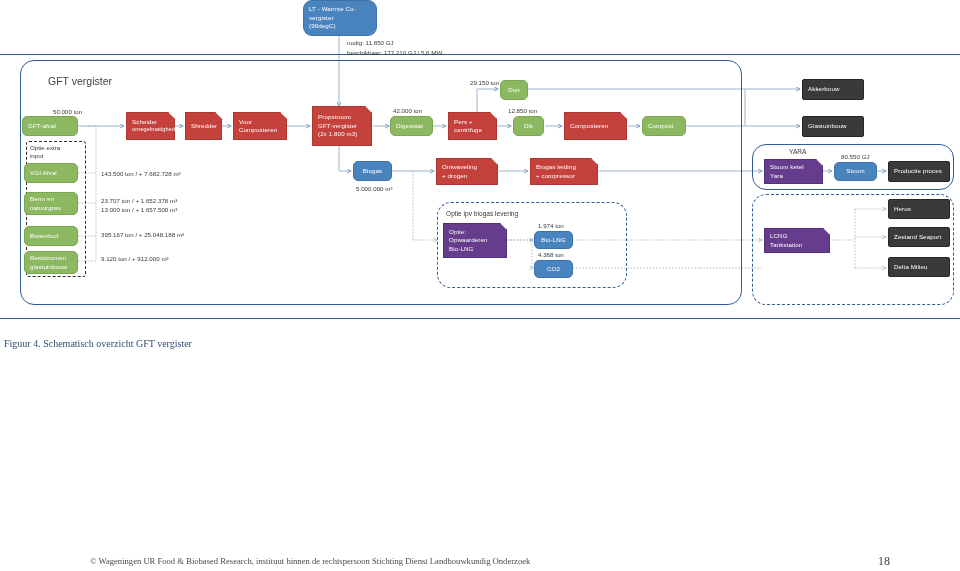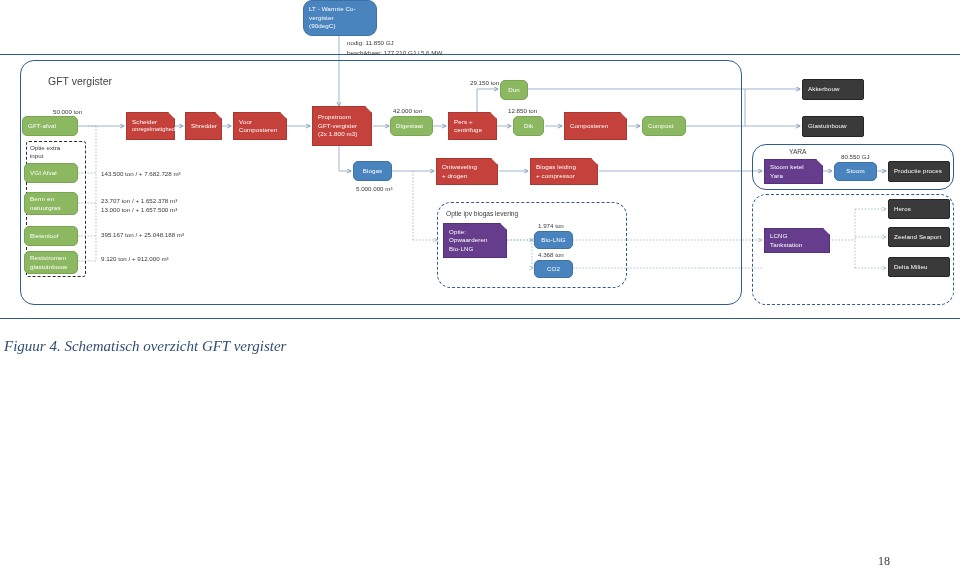--- a/index.html
+++ b/index.html
@@ -13,21 +13,21 @@
   .blue{background:#4a84bf;border:1px solid #3d72a8;border-radius:5px;}
   .bluernd{background:#4a84bf;border:1px solid #3d72a8;border-radius:9px;}
   .red{background:#c4413c;border:1px solid #ab3733;
        clip-path:polygon(0 0, calc(100% - 7px) 0, 100% 7px, 100% 100%, 0 100%);}
   .purple{background:#653d8c;border:1px solid #54327a;
        clip-path:polygon(0 0, calc(100% - 7px) 0, 100% 7px, 100% 100%, 0 100%);}
   .dark{background:#3a3a3a;border:1px solid #262626;border-radius:2px;}
   .lbl{position:absolute;font-size:6.2px;color:#3a3a3a;white-space:nowrap;line-height:1.45;}
   .lbl.big{font-size:10.5px;color:#3f3f3f;}
   .lbl.hdr{font-size:6.6px;color:#3a3a3a;}
-  .cap{position:absolute;font-family:"Liberation Serif",serif;font-size:15px;color:#2f4f73;font-style:italic;}
+  .cap{position:absolute;font-family:"Liberation Serif",serif;font-size:10px;color:#2f4f73;}
   .foot{position:absolute;font-family:"Liberation Serif",serif;font-size:8.6px;color:#4a4a4a;}
   .pg{position:absolute;font-family:"Liberation Serif",serif;font-size:12px;color:#3a3a3a;}
   .rule{position:absolute;background:#2f5c92;}
   
   .cont{position:absolute;box-sizing:border-box;}
   .cont-solid{border:1.3px solid #2f5c92;border-radius:14px;}
   .cont-dash{border:1.3px dashed #2f5c92;border-radius:14px;}
   .cont-dash-sq{border:1.3px dashed #2b2b2b;}
   svg{position:absolute;left:0;top:0;}
 </style>
@@ -267,15 +267,16 @@
     <span>Heros</span>
   </div>
   <div class="node dark" style="left:888px;top:227px;width:62px;height:20px;">
     <span>Zeeland Seaport</span>
   </div>
   <div class="node dark" style="left:888px;top:257px;width:62px;height:20px;">
     <span>Delta Milieu</span>
   </div>
 
   <div class="cap" style="left:4px;top:338px;">Figuur 4. Schematisch overzicht GFT vergister</div>
+  <div class="foot" style="left:90px;top:556px;">© Wageningen UR Food &amp; Biobased Research, instituut binnen de rechtspersoon Stichting Dienst Landbouwkundig Onderzoek</div>
   <div class="pg" style="left:878px;top:554px;">18</div>
 
 </div>
 
 </body></html>

